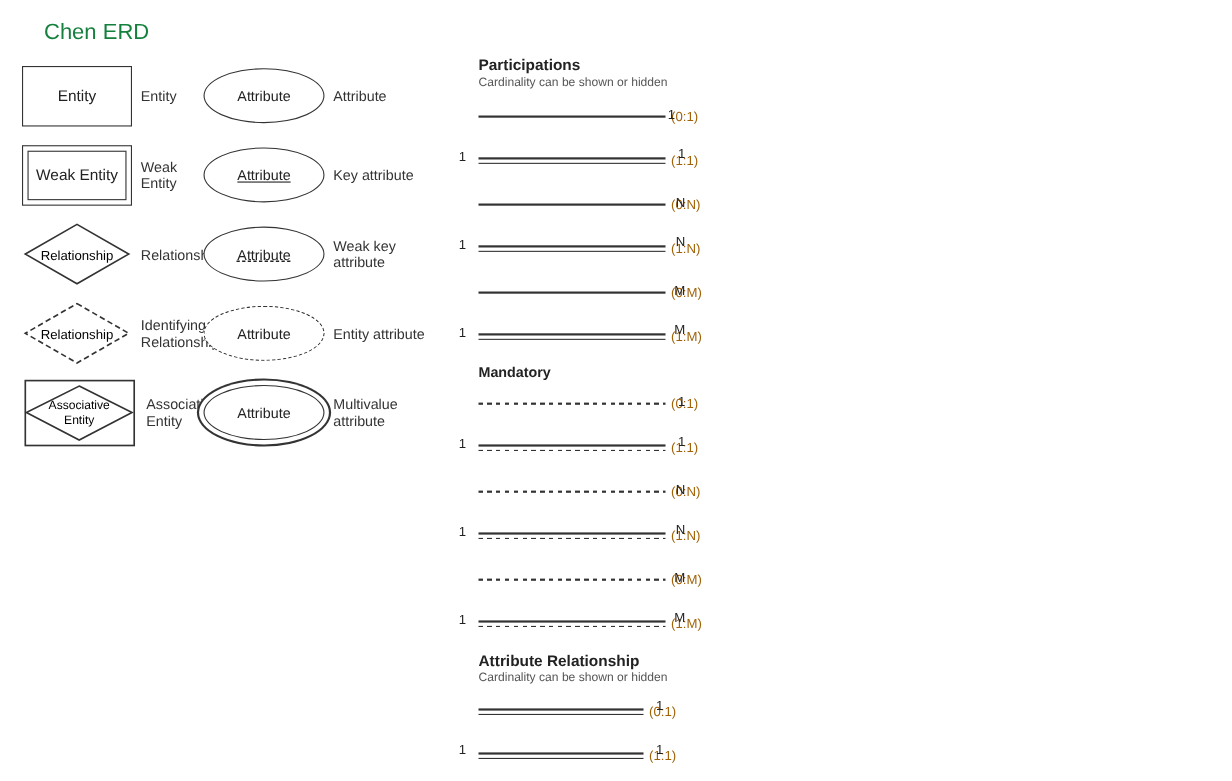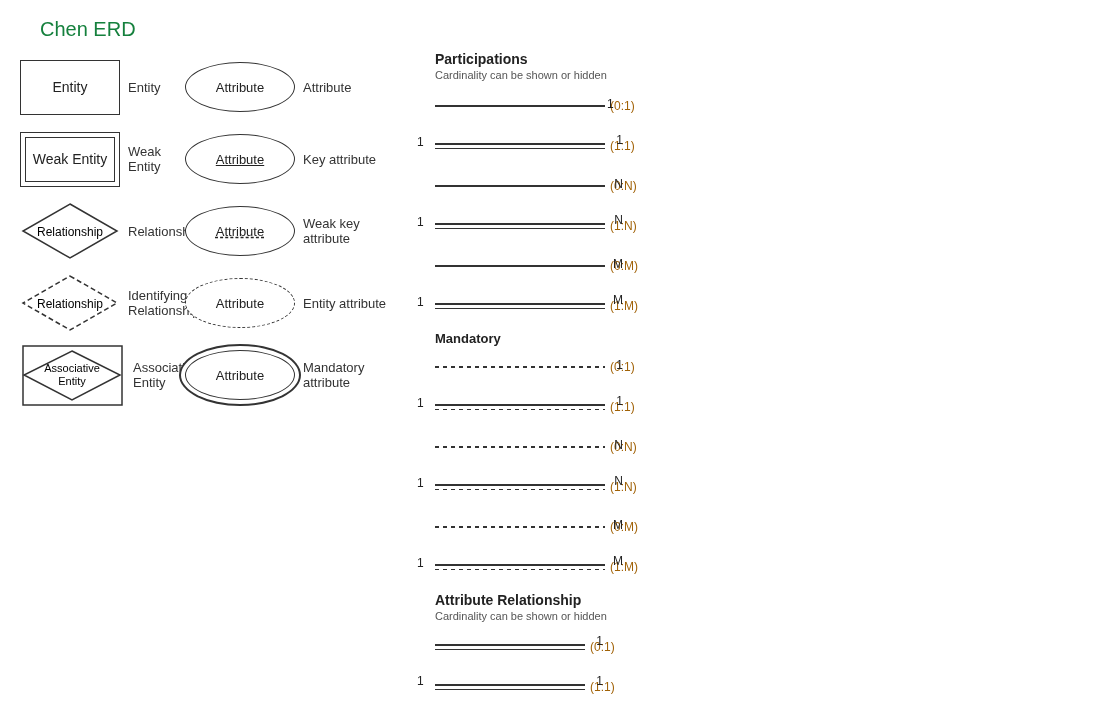--- a/index.html
+++ b/index.html
@@ -339,21 +339,21 @@
         </div>
         <span class="attr-text">Entity attribute</span>
       </div>
 
       <div class="attr-item-row">
         <div class="attr-shape">
           <div class="attr-ellipse double-border">
             <span>Attribute</span>
           </div>
         </div>
-        <span class="attr-text">Mandatory attribute</span>
+        <span class="attr-text">Multivalue attribute</span>
       </div>
 
     </div>
   </div>
 
   <div class="right-panel">
 
     <div class="participations-section">
       <div class="section-title">Participations</div>
       <div class="section-subtitle">Cardinality can be shown or hidden</div>

